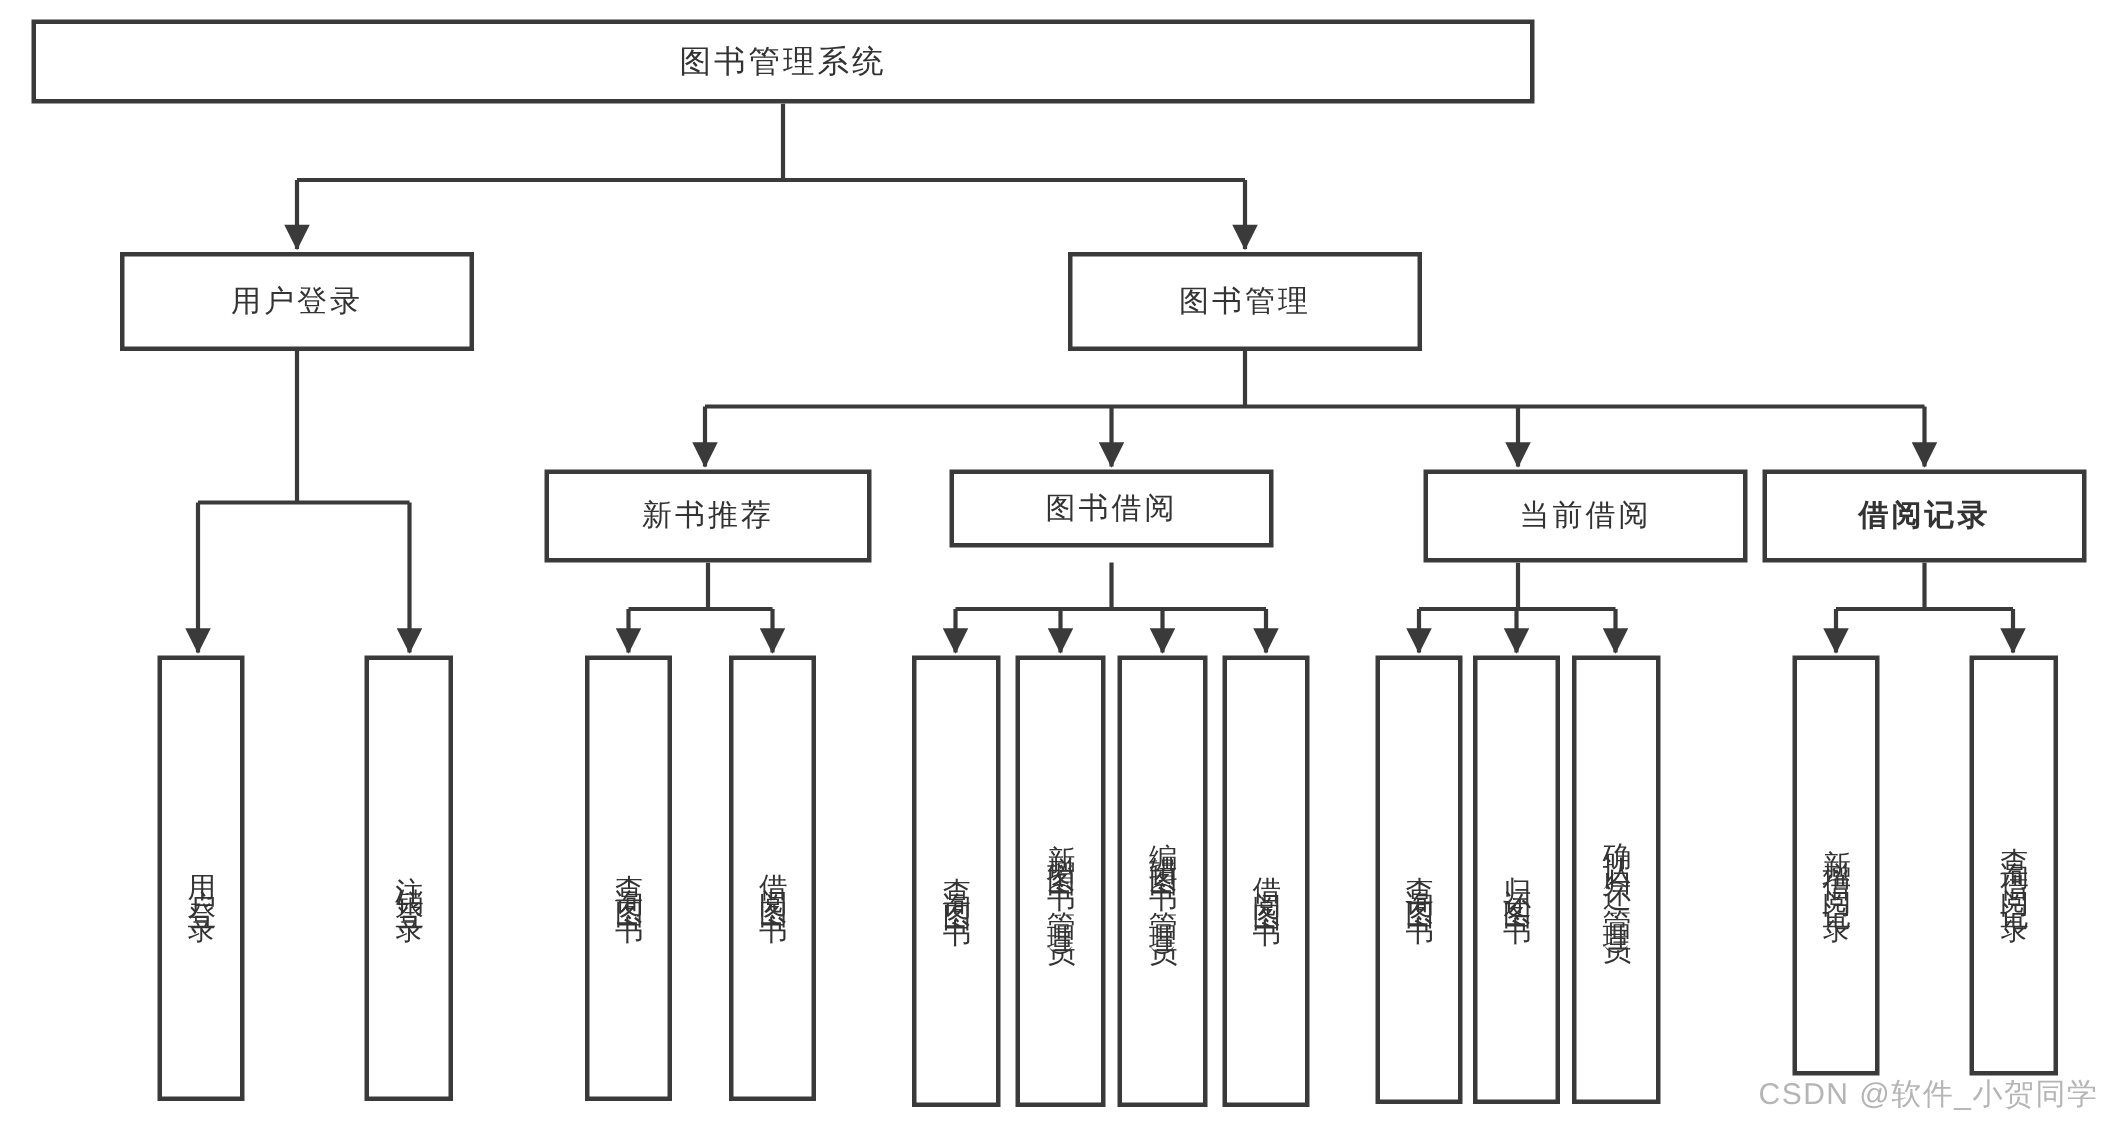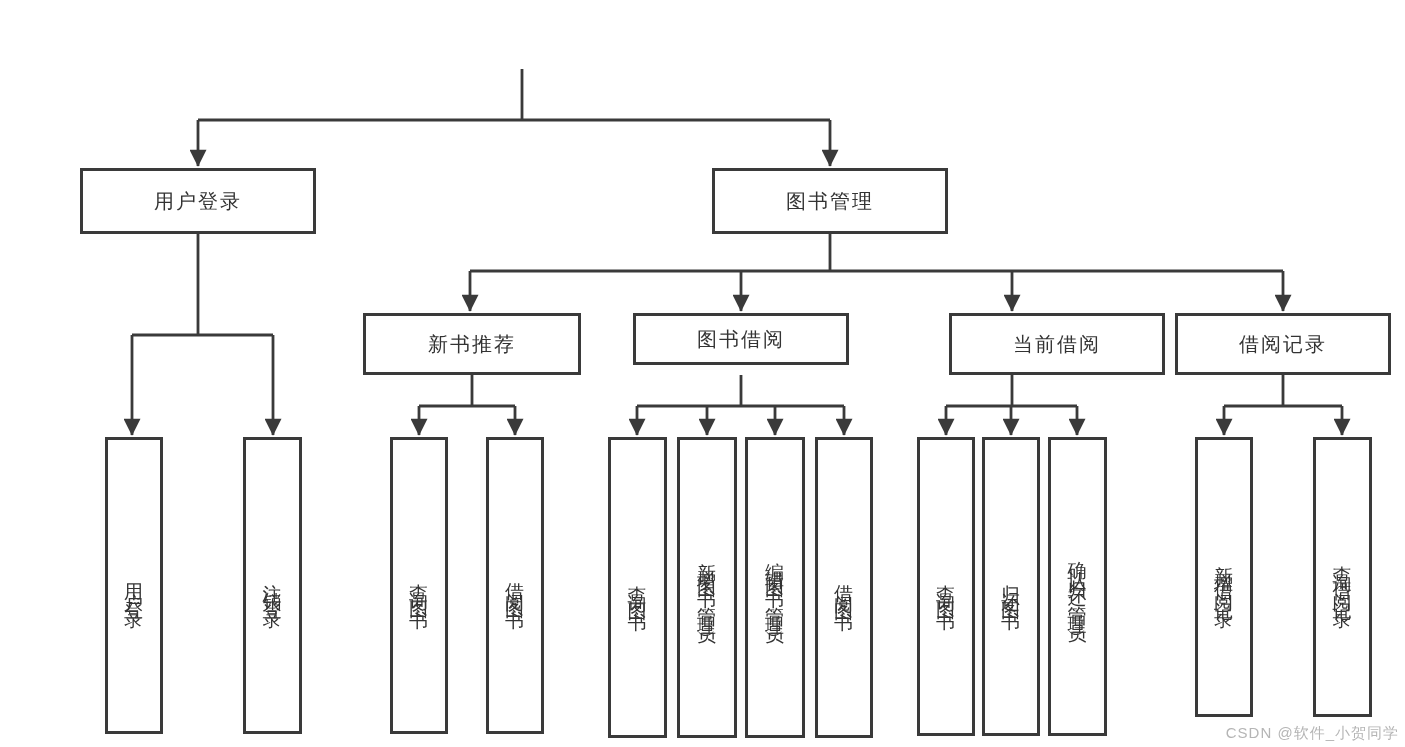--- a/index.html
+++ b/index.html
@@ -37,21 +37,21 @@
   .node.v{
     writing-mode:vertical-rl;
     text-orientation:mixed;
     letter-spacing:9px;
     font-size:19px;
   }
   .title-node{font-size:21px;}
   .watermark{
     position:absolute;
     right:6px;bottom:4px;
-    font-size:15px;
+    font-size:20px;
     color:var(--watermark);
     letter-spacing:1px;
     white-space:nowrap;
     pointer-events:none;
   }
 </style>
 </head>
 <body>
 
 <div class="stage">
@@ -90,28 +90,29 @@
     <path d="M1012 375 V406 M946 406 H1077"></path>
     <line x1="946" y1="406" x2="946" y2="435" marker-end="url(#arrow)"></line>
     <line x1="1011" y1="406" x2="1011" y2="435" marker-end="url(#arrow)"></line>
     <line x1="1077" y1="406" x2="1077" y2="435" marker-end="url(#arrow)"></line>
 
     <path d="M1283 375 V406 M1224 406 H1342"></path>
     <line x1="1224" y1="406" x2="1224" y2="435" marker-end="url(#arrow)"></line>
     <line x1="1342" y1="406" x2="1342" y2="435" marker-end="url(#arrow)"></line>
   </svg>
 
+  <div class="node title-node" style="left:21px;top:13px;width:1002px;height:56px;">图书管理系统</div>
 
   <div class="node" style="left:80px;top:168px;width:236px;height:66px;">用户登录</div>
   <div class="node" style="left:363px;top:313px;width:218px;height:62px;">新书推荐</div>
 
   <div class="node" style="left:712px;top:168px;width:236px;height:66px;">图书管理</div>
   <div class="node" style="left:633px;top:313px;width:216px;height:52px;">图书借阅</div>
   <div class="node" style="left:904px;top:313px;width:216px;height:62px;margin-left:45px;">当前借阅</div>
-  <div class="node" style="left:1175px;top:313px;width:216px;height:62px;">借阅记录</div>
+  <div class="node" style="left:1175px;top:313px;width:216px;height:62px;font-weight:bold;">借阅记录</div>
 
   <div class="node v" style="left:105px;top:437px;width:58px;height:297px;">用户登录</div>
   <div class="node v" style="left:243px;top:437px;width:59px;height:297px;">注销登录</div>
 
   <div class="node v" style="left:390px;top:437px;width:58px;height:297px;">查询图书</div>
   <div class="node v" style="left:486px;top:437px;width:58px;height:297px;">借阅图书</div>
 
   <div class="node v" style="left:608px;top:437px;width:59px;height:301px;">查询图书</div>
   <div class="node v" style="left:677px;top:437px;width:60px;height:301px;">新增图书（管理员）</div>
   <div class="node v" style="left:745px;top:437px;width:60px;height:301px;">编辑图书（管理员）</div>

